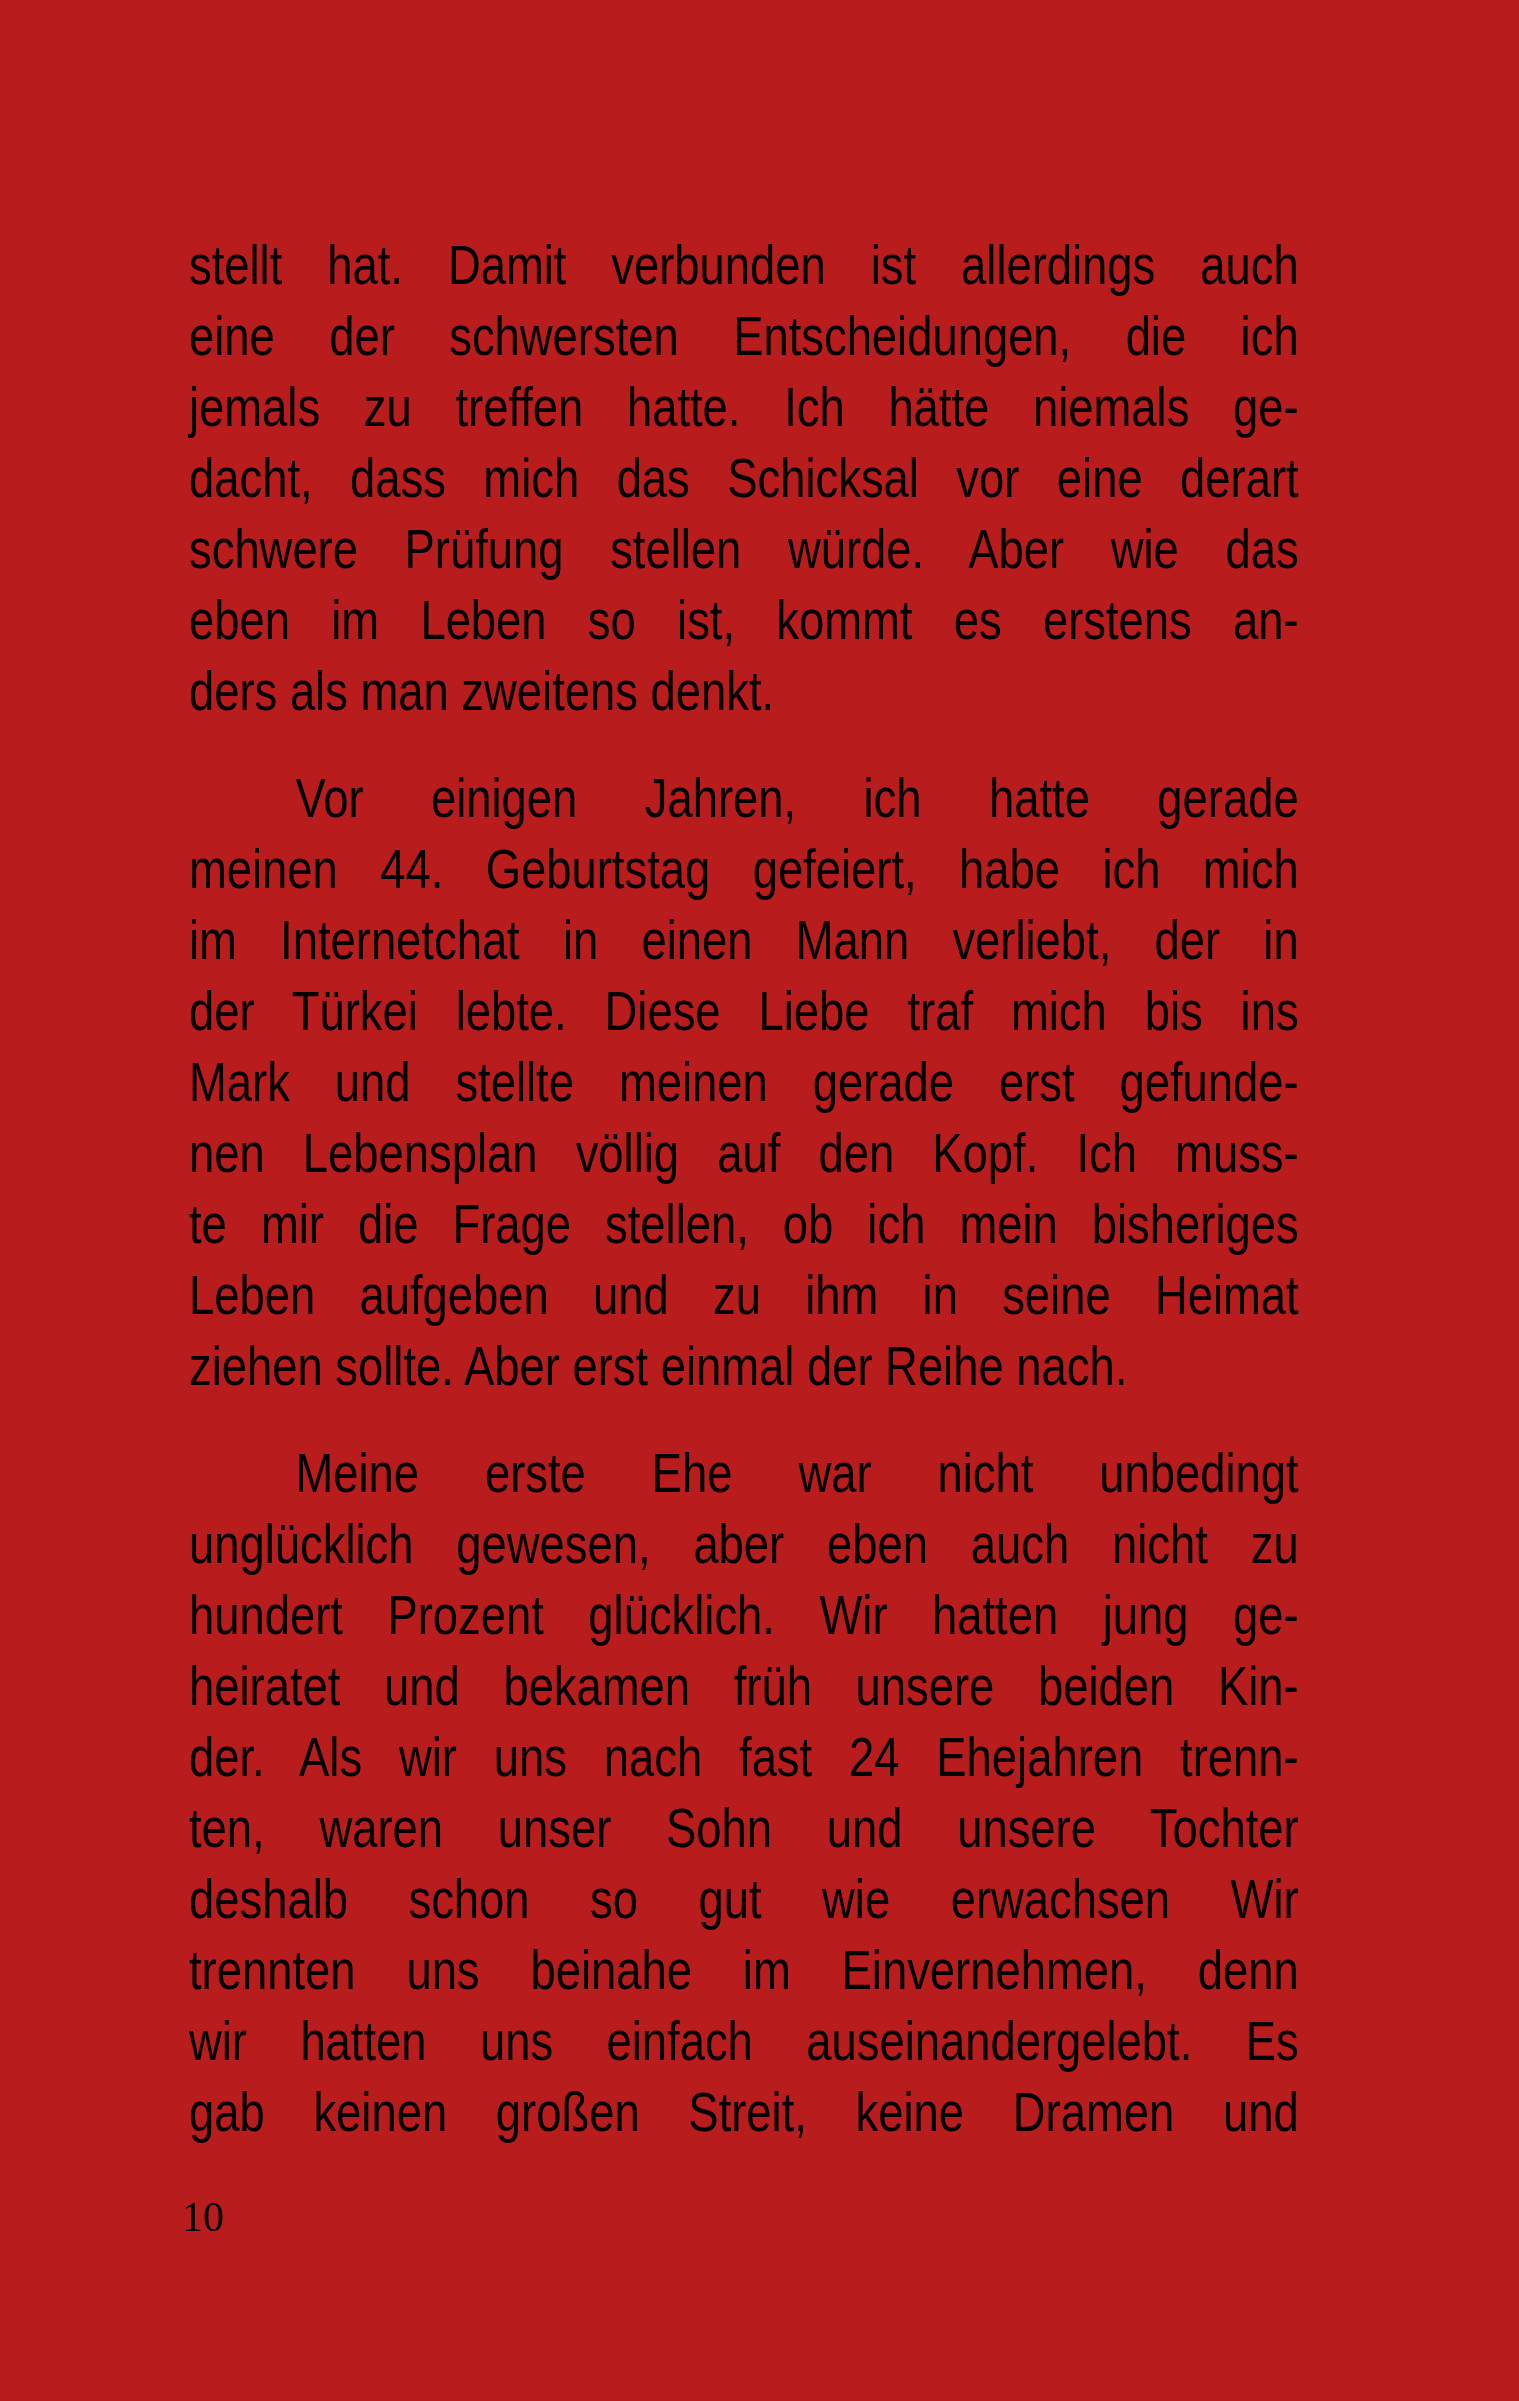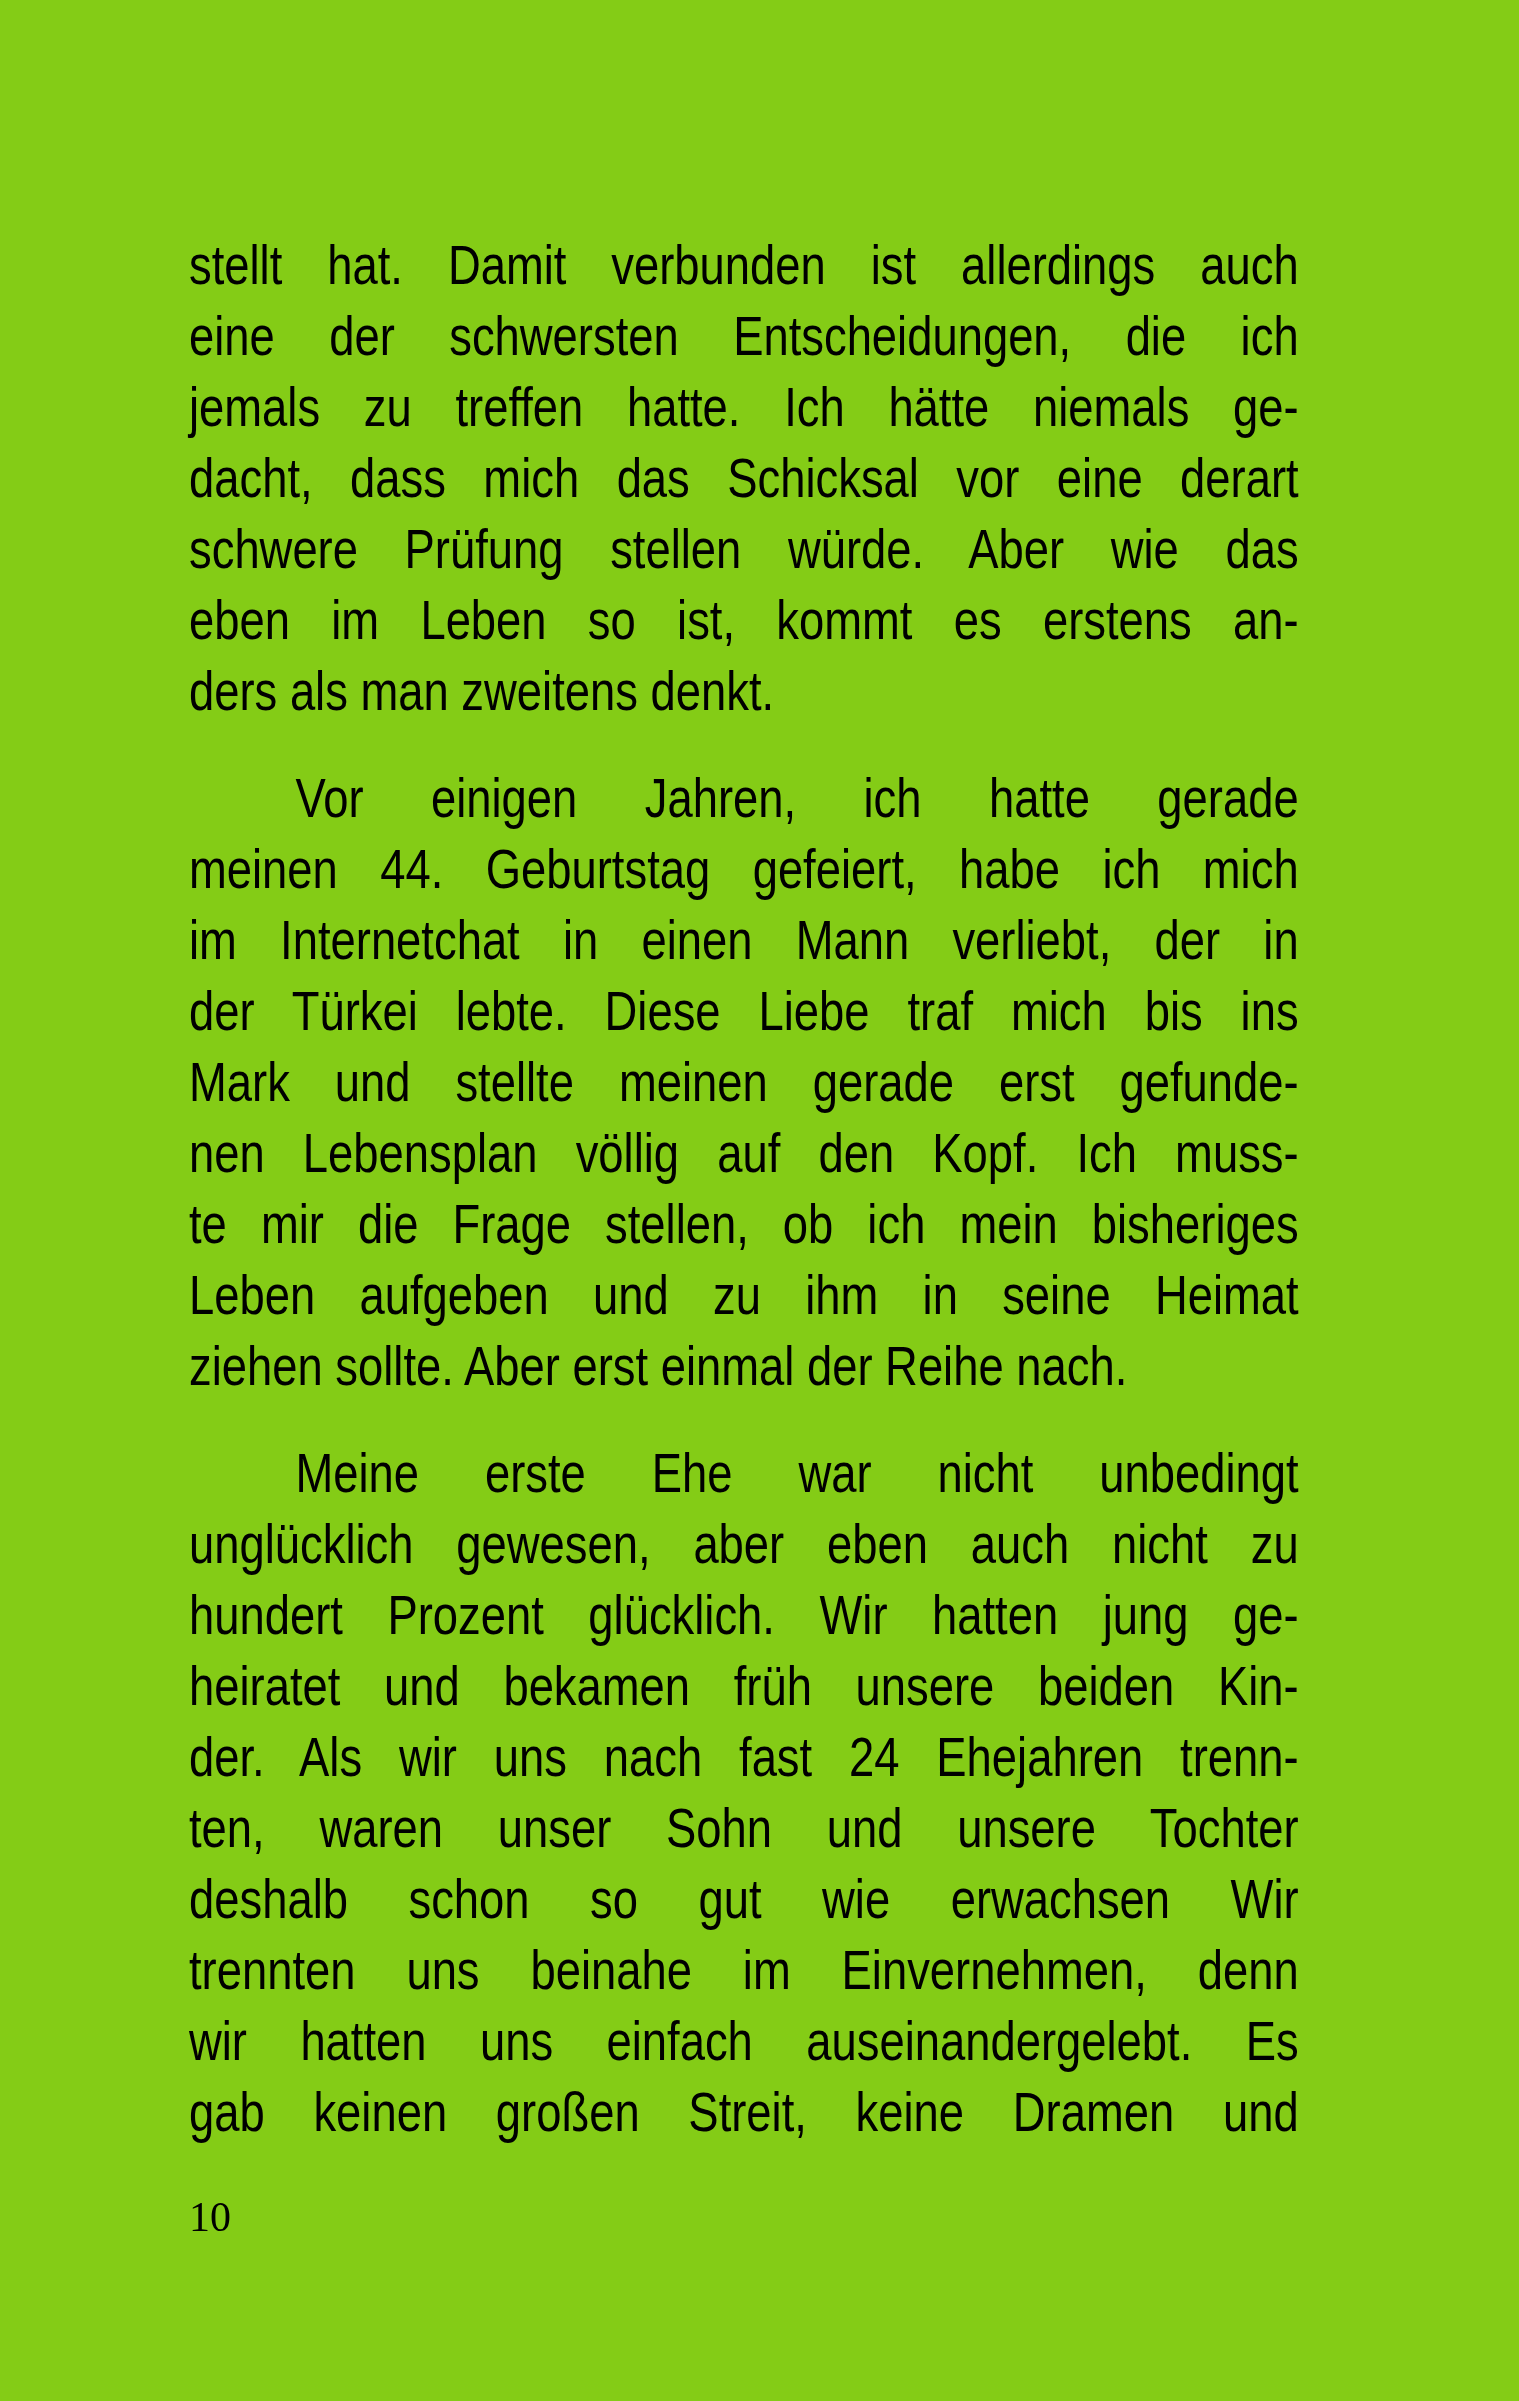--- a/index.html
+++ b/index.html
@@ -10,21 +10,21 @@
     width: 1519px;
     height: 2401px;
     position: relative;
     background: #ffffff;
     overflow: hidden;
     font-family: "Liberation Sans", sans-serif;
   }
   .page {
     position: absolute;
     inset: 0;
-    background: #84cc16;
+    background: #b91c1c;
   }
   
   .text-column {
     position: absolute;
     left: 189px;
     top: 230px;
     width: 1345px;               
     transform: scaleX(0.825);
     transform-origin: 0 0;
     font-size: 55px;
@@ -44,21 +44,21 @@
     white-space: normal;
   }
   .line.lastline {
     text-align-last: left;       
   }
   .line.indent {
     padding-left: 129px;         
   }
   .page-number {
     position: absolute;
-    left: 189px;
+    left: 182px;
     top: 2196px;
     font-family: "Liberation Serif", serif;
     font-size: 42px;
     line-height: 42px;
     color: #000000;
     text-align: right;
   }
 </style>
 </head>
 <body>

